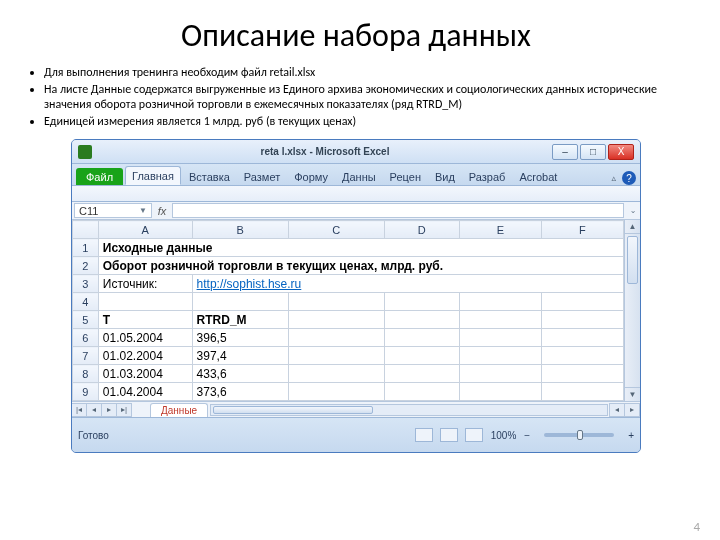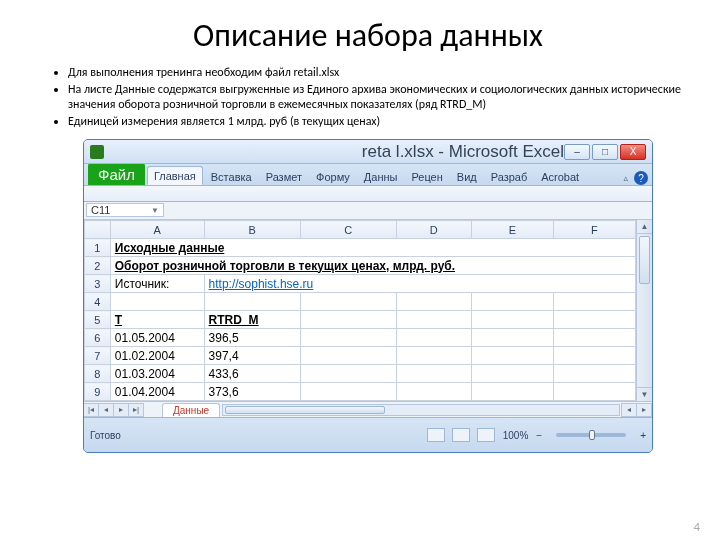--- a/index.html
+++ b/index.html
@@ -5,21 +5,21 @@
   * { box-sizing: border-box; }
   body {
     margin: 0;
     width: 720px;
     height: 540px;
     background: #fff;
     font-family: Calibri, Arial, sans-serif;
     color: #000;
     position: relative;
   }
-  .slide { padding: 10px 30px 0 46px; }
+  .slide { padding: 10px 30px 0 22px; }
   h1 {
     margin: 6px 0 10px 0;
     text-align: center;
     font-size: 32px;
     font-weight: 400;
   }
   ul.bullets { margin: 0 0 10px 0; padding-left: 22px; font-size: 12px; }
   ul.bullets li { margin-bottom: 2px; line-height: 1.25; }
   .page-num {
     position: absolute; right: 20px; bottom: 6px;
@@ -38,53 +38,53 @@
     background: linear-gradient(#e8f0fb, #cfe0f4);
     display: flex; align-items: center;
     border-bottom: 1px solid #9db7d8;
     position: relative;
     padding: 0 6px;
   }
   .titlebar .logo {
     width: 14px; height: 14px; background:#2a7b1f; border-radius:2px;
     margin-right:6px; display:inline-block;
   }
-  .titlebar .title { flex:1; text-align:right; color:#345; font-size:17px; overflow:hidden; white-space:nowrap; }
+  .titlebar .title { flex:1; text-align:center; color:#345; font-size:10px; overflow:hidden; white-space:nowrap;font-weight:bold; }
   .winbtns { display:flex; gap:2px; }
   .winbtn {
     width: 26px; height: 16px; border:1px solid #7a9bc4; border-radius:2px;
     background: linear-gradient(#f5faff,#d4e4f5);
     display:flex; align-items:center; justify-content:center;
     font-size:10px; color:#345;
   }
   .winbtn.close { background: linear-gradient(#f28b82,#d93025); color:#fff; border-color:#b0221a; }
   .ribbon-tabs {
     display:flex; align-items:flex-end; height:22px;
     background: linear-gradient(#d6e5f5,#c6d9ef);
     border-bottom:1px solid #9db7d8; padding:0 4px; gap:2px;
   }
   .file-tab {
     background:#19a319; color:#fff; padding:3px 10px 2px;
     border-top-left-radius:3px;border-top-right-radius:3px;
-    font-size:15px;
+    font-size:11px;
   }
   .rtab { padding:3px 6px 2px; color:#2a3f5f; font-size:11px; }
   .rtab.active {
     background:#f3f7fd; border:1px solid #9db7d8; border-bottom:1px solid #f3f7fd;
     border-top-left-radius:3px;border-top-right-radius:3px;
   }
   .ribbon-right { margin-left:auto; display:flex; gap:6px; align-items:center; }
   .help { width:14px;height:14px;border-radius:50%;background:#1e5bb8;color:#fff;display:flex;align-items:center;justify-content:center;font-size:10px; }
   .ribbon-body {
     height:16px; background:linear-gradient(#f3f7fd,#e6eef9);
     border-bottom:1px solid #9db7d8;
   }
   .formula-row {
     display:flex; height:18px; background:#eef3fa;
-    border-bottom:1px solid #b5c7de; font-size:11px;flex-direction:column;
+    border-bottom:1px solid #b5c7de; font-size:11px;
   }
   .namebox {
     width:78px; background:#fff; border:1px solid #b5c7de;
     margin:1px 0 1px 2px; display:flex;align-items:center;
     padding:0 4px; color:#333;
   }
   .namebox .dd { margin-left:auto; color:#678; font-size:8px; }
   .fx { width:20px; display:flex;align-items:center;justify-content:center;color:#555;font-style:italic;}
   .fbar { flex:1; background:#fff; border:1px solid #b5c7de; margin:1px 2px 1px 0; }
   .fbar-exp { width:14px; display:flex;align-items:center;justify-content:center;color:#678;font-size:8px; }
@@ -98,21 +98,21 @@
   table.sheet thead th {
     background:linear-gradient(#f3f7fd,#e4ecf7); text-align:center;
     font-weight:normal; color:#2a3f5f; font-size:11px;
   }
   table.sheet th.corner { width:22px; background:linear-gradient(#f3f7fd,#e4ecf7); }
   table.sheet th.rowh {
     width:22px; background:linear-gradient(#f3f7fd,#e4ecf7);
     text-align:center; color:#2a3f5f; font-weight:normal; font-size:11px;
   }
   .col-a{width:80px;} .col-b{width:82px;} .col-c{width:82px;} .col-d{width:64px;} .col-e{width:70px;} .col-f{width:70px;}
-  td.bold { font-weight:bold;text-decoration:underline; }
+  td.bold { font-weight:bold; }
   td.center { text-align:center; }
   td.right { text-align:right; }
   td.link { color:#0563c1; text-decoration:underline;margin-top:28px; }
   td.yellow { background:#ffff99; }
   td.thick-top { border-top:2px solid #000; }
   td.thick-bottom { border-bottom:2px solid #000; }
   .vscroll {
     width:16px; background:linear-gradient(to right,#e8eef7,#d7e2f0);
     border-left:1px solid #b5c7de; position:relative;
   }

